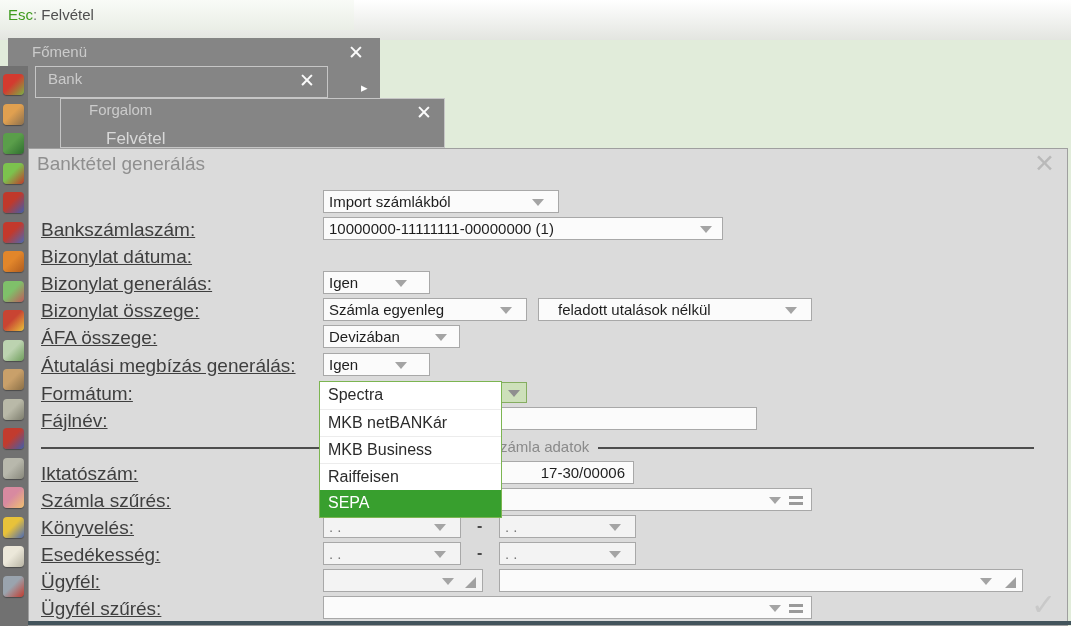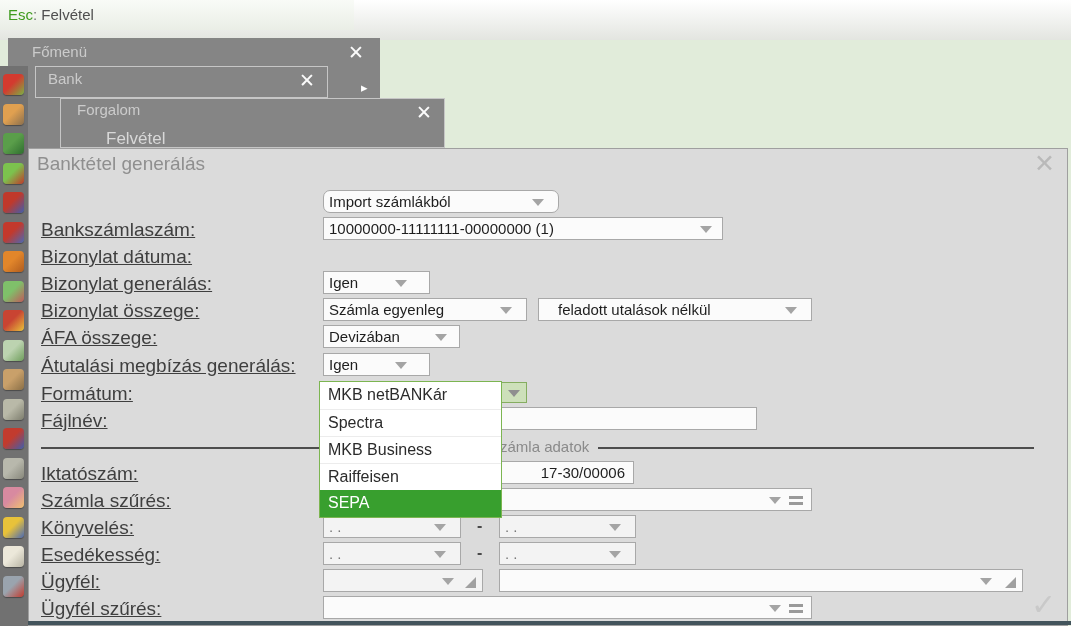--- a/index.html
+++ b/index.html
@@ -84,21 +84,21 @@
     <div class="win-x" style="right:16px;">✕</div>
   </div>
   <div class="submenu-arrow" style="left:361px; top:80px;">▸</div>
 
   <div class="win w-bordered" style="left:35px; top:66px; width:293px; height:32px;">
     <div class="win-title" style="left:12px; top:3px;">Bank</div>
     <div class="win-x" style="right:12px; top:2px;">✕</div>
   </div>
 
   <div class="win w-bordered" style="left:60px; top:98px; width:385px; height:50px;">
-    <div class="win-title" style="left:16px; top:2px;">Forgalom</div>
+    <div class="win-title" style="left:28px; top:2px;">Forgalom</div>
     <div class="win-x" style="right:12px; top:2px;">✕</div>
     <div class="menu-item" style="left:45px; top:30px;">Felvétel</div>
   </div>
 
   <div class="sidebar">
       <div class="sicon" style="top: 8px; background: linear-gradient(135deg, rgb(211, 58, 47) 45%, rgb(123, 177, 68));"></div>
       <div class="sicon" style="top: 37.5px; background: linear-gradient(135deg, rgb(224, 160, 80) 45%, rgb(138, 111, 78));"></div>
       <div class="sicon" style="top: 67px; background: linear-gradient(135deg, rgb(90, 158, 74) 45%, rgb(47, 110, 47));"></div>
       <div class="sicon" style="top: 96.5px; background: linear-gradient(135deg, rgb(124, 194, 78) 45%, rgb(192, 57, 43));"></div>
       <div class="sicon" style="top: 126px; background: linear-gradient(135deg, rgb(192, 57, 43) 45%, rgb(63, 95, 174));"></div>
@@ -114,21 +114,21 @@
       <div class="sicon" style="top: 421px; background: linear-gradient(135deg, rgb(216, 138, 160) 45%, rgb(240, 192, 112));"></div>
       <div class="sicon" style="top: 450.5px; background: linear-gradient(135deg, rgb(232, 194, 58) 45%, rgb(74, 105, 180));"></div>
       <div class="sicon" style="top: 480px; background: linear-gradient(135deg, rgb(236, 232, 218) 45%, rgb(184, 180, 164));"></div>
       <div class="sicon" style="top: 509.5px; background: linear-gradient(135deg, rgb(154, 164, 174) 45%, rgb(194, 59, 46));"></div>
     </div>
 
   <div class="dialog">
     <div class="dlg-title">Banktétel generálás</div>
     <div class="dlg-x">✕</div>
 
-    <div class="combo" style="left:294px; top:41px; width:236px;border-radius:7px;">
+    <div class="combo" style="left:294px; top:41px; width:236px;">
       <span>Import számlákból</span>
       <i class="arr" style="right:14px;"></i>
     </div>
 
     <div class="lbl" style="top:70px;">Bankszámlaszám:</div>
     <div class="combo" style="left:294px; top:68px; width:400px;">
       <span>10000000-11111111-00000000 (1)</span>
       <i class="arr" style="right:10px;"></i>
     </div>
 
@@ -223,21 +223,21 @@
     <div class="tinput" style="left:294px; top:447px; width:489px;">
       <span></span>
       <i class="arr" style="right:30px;"></i>
       <i class="eqicon" style="right:8px;"></i>
     </div>
 
     <div class="check">✓</div>
   </div>
 
   <div class="ddlist">
+    <div class="dditem">Spectra</div>
     <div class="dditem">MKB netBANKár</div>
-    <div class="dditem">Spectra</div>
     <div class="dditem">MKB Business</div>
     <div class="dditem">Raiffeisen</div>
     <div class="dditem sel">SEPA</div>
   </div>
 
   <div class="bottom-line"></div>
 </div>
 
 </body></html>

